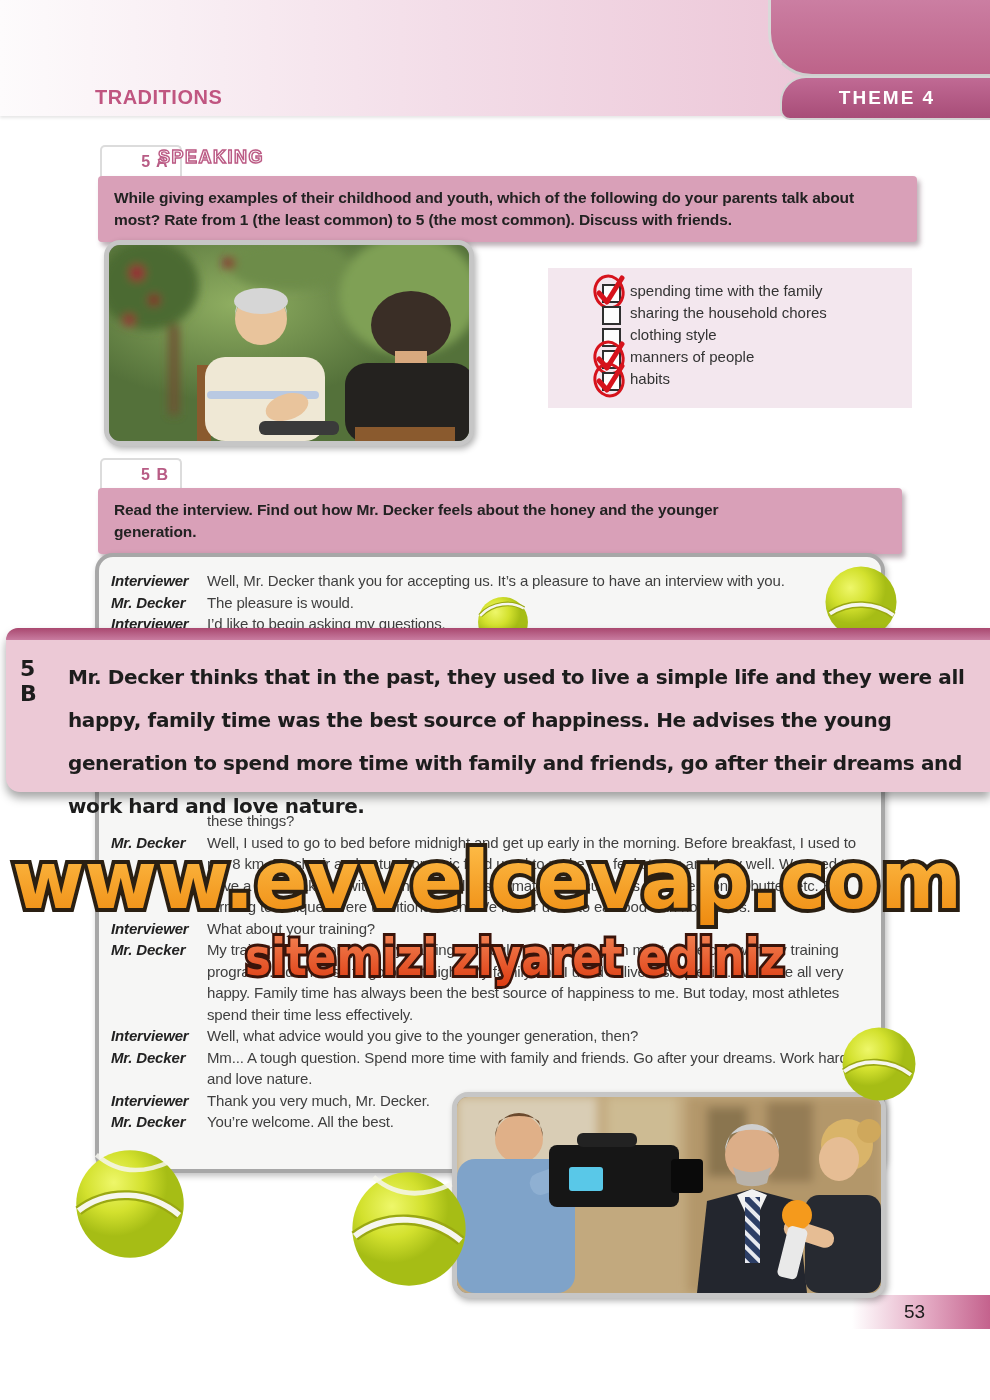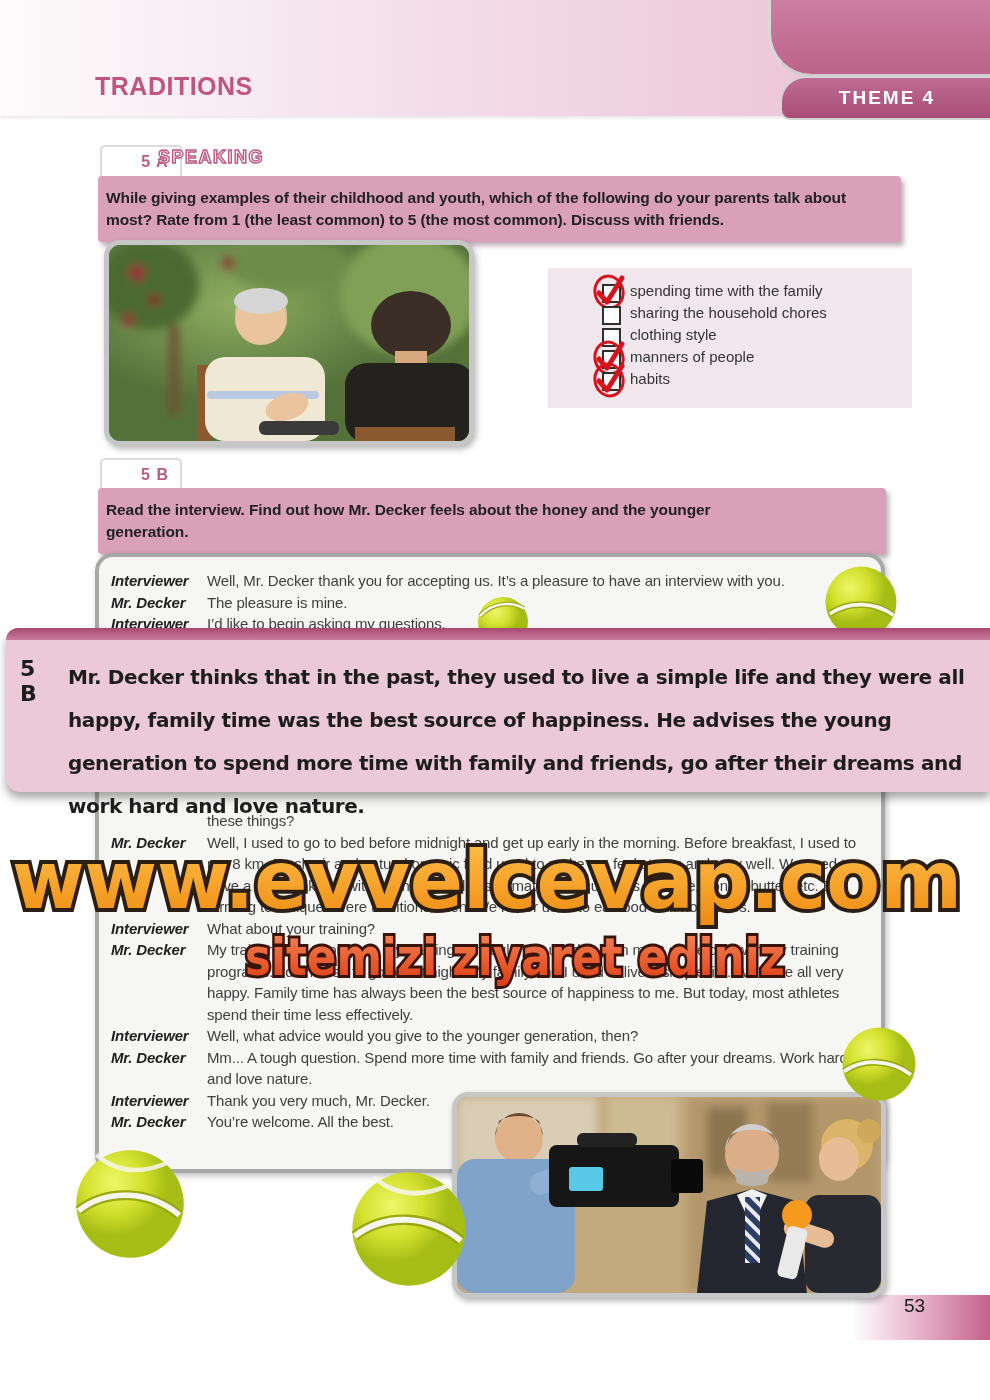--- a/index.html
+++ b/index.html
@@ -4,42 +4,42 @@
 <style>
   html,body{margin:0;padding:0;background:#ffffff;}
   #page{position:relative;width:990px;height:1400px;background:#fff;overflow:hidden;
         font-family:"Liberation Sans",sans-serif;}
   .abs{position:absolute;}
 
   
   .head-band{left:0;top:0;width:990px;height:116px;
      background:linear-gradient(90deg,#fdfbfc 0%,#f3dde8 45%,#e9bcd0 100%);
      box-shadow:0 2px 3px rgba(0,0,0,.10);}
-  .trad-title{left:95px;top:72px;font-size:25px;font-weight:bold;color:#c05580;letter-spacing:.5px;}
+  .trad-title{left:95px;top:86px;font-size:20px;font-weight:bold;color:#c05580;letter-spacing:.5px;}
   .tab-upper{left:768px;top:0;width:222px;height:74px;
      background:linear-gradient(180deg,#cb7ea2,#bd6389);
      border-left:3px solid #d9d9d9;border-bottom:3px solid #cfcfcf;border-bottom-left-radius:44px;}
   .tab-band{left:780px;top:76px;width:210px;height:40px;
      background:linear-gradient(180deg,#c06a94,#a84d78);
      border:2px solid #d4d4d4;border-right:none;
      border-top-left-radius:26px;border-bottom-left-radius:10px;
      display:flex;align-items:center;justify-content:center;}
   .tab-band span{color:#fff;font-weight:bold;font-size:19px;letter-spacing:2px;}
 
   
   .sec-label{width:50px;height:30px;background:#fff;border:2px solid #dcdcdc;border-bottom:none;
      border-radius:5px 5px 0 0;display:flex;align-items:center;justify-content:center;
      color:#b85c85;font-weight:bold;font-size:16px;letter-spacing:1px;padding-left:28px;}
   .speaking-badge{left:158px;top:147px;font-size:18px;font-weight:bold;letter-spacing:1.5px;
      color:#fff;-webkit-text-stroke:1.4px #bb5a84;text-shadow:0 0 2px #e9b7cd;}
 
   
   .task-box{background:#d9a0b8;border-radius:4px;box-shadow:3px 4px 5px rgba(110,80,95,.45);
      color:#222;font-weight:bold;font-size:15.5px;line-height:22px;letter-spacing:-.1px;
-     padding:11px 8px;}
+     padding:11px 16px;}
 
   
   .photo{border:5px solid #c6c6c6;border-radius:16px;overflow:hidden;background:#888;
      box-shadow:2px 3px 6px rgba(0,0,0,.3);}
 
   
   .check-panel{left:548px;top:268px;width:332px;height:140px;background:#f3e7ee;padding-left:32px;}
   .check-row{position:absolute;left:0;width:332px;height:22px;}
   .check-box{position:absolute;left:54px;top:2px;width:15px;height:15px;border:2px solid #2f2f2f;background:#fdfdfd;}
   .check-label{position:absolute;left:82px;top:0;font-size:15px;color:#333;}
@@ -62,23 +62,23 @@
   .ans-inner{position:absolute;left:14px;top:28px;right:18px;display:flex;gap:14px;}
   .ans-label{flex:0 0 34px;font-size:22px;font-weight:bold;color:#1d1d1d;
      font-family:"DejaVu Sans",sans-serif;}
   .ans-text{flex:1;font-family:"DejaVu Sans",sans-serif;font-weight:bold;font-size:20px;
      line-height:43px;color:#1d1d1d;letter-spacing:-.4px;}
 
   
   .ball{position:absolute;}
 
   
-  .pagenum-band{left:852px;top:1295px;width:138px;height:45px;
+  .pagenum-band{left:852px;top:1295px;width:138px;height:34px;
      background:linear-gradient(90deg,#ffffff 0%,#e3a8c2 55%,#c4628d 100%);
-     display:flex;align-items:flex-start;}
+     display:flex;align-items:center;}
   .pagenum-band span{margin-left:52px;font-size:19px;color:#1c1c1c;}
 
   .wmark{left:0;top:0;width:990px;height:1400px;pointer-events:none;}
 </style>
 </head>
 <body>
 
 <div id="page">
 
   <div class="abs head-band"></div>
@@ -176,21 +176,21 @@
   </div>
 
   <div class="abs iv-box" style="z-index:4;">
     <div class="iv-rows">
       <div class="iv-row">
         <span class="iv-speaker">Interviewer</span>
         <span class="iv-text">Well, Mr. Decker thank you for accepting us. It’s a pleasure to have an interview with you.</span>
       </div>
       <div class="iv-row">
         <span class="iv-speaker">Mr. Decker</span>
-        <span class="iv-text">The pleasure is mine.</span>
+        <span class="iv-text">The pleasure is would.</span>
       </div>
       <div class="iv-row">
         <span class="iv-speaker">Interviewer</span>
         <span class="iv-text">I’d like to begin asking my questions.</span>
       </div>
     </div>
     <div class="iv-rows bottom">
       <div class="iv-row">
         <span class="iv-speaker"></span>
         <span class="iv-text">these things?</span>

